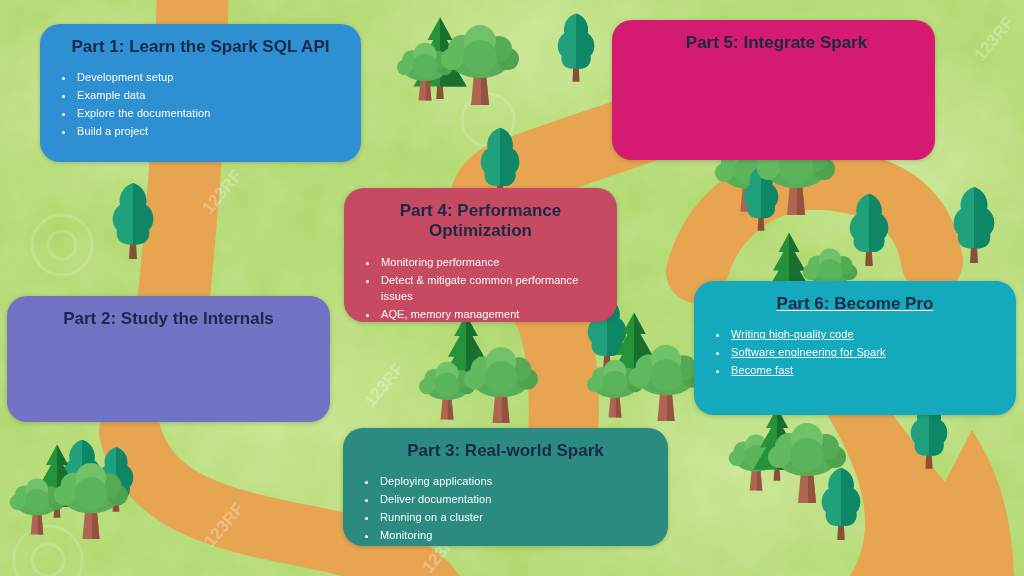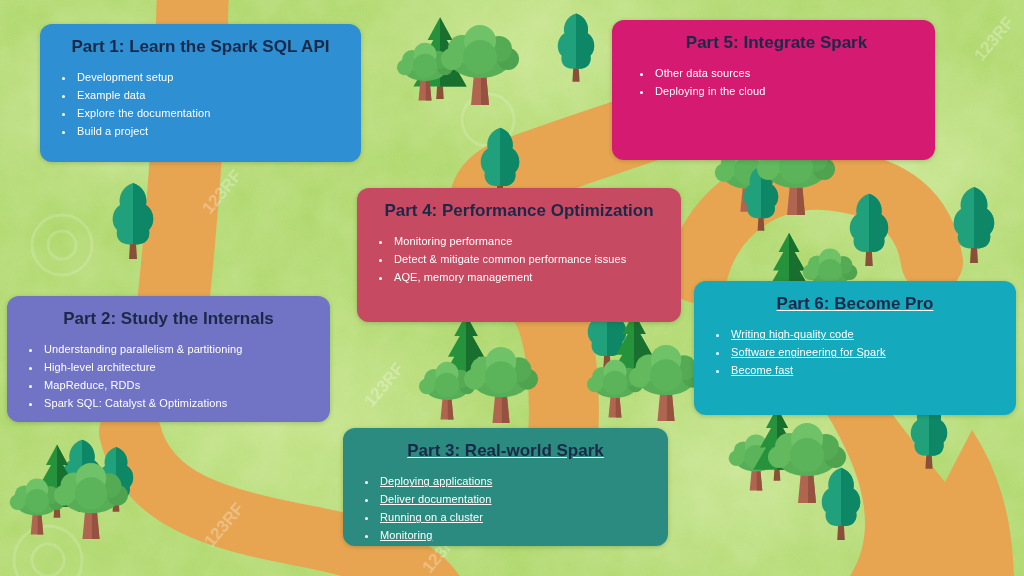--- a/index.html
+++ b/index.html
@@ -11,37 +11,37 @@
       radial-gradient(ellipse 220px 150px at 12% 18%, rgba(238,248,205,.55), transparent 70%),
       radial-gradient(ellipse 280px 190px at 52% 8%,  rgba(226,243,180,.5),  transparent 70%),
       radial-gradient(ellipse 250px 170px at 88% 28%, rgba(230,245,188,.5),  transparent 70%),
       radial-gradient(ellipse 320px 210px at 28% 72%, rgba(222,241,172,.5),  transparent 70%),
       radial-gradient(ellipse 280px 190px at 72% 82%, rgba(233,246,196,.45), transparent 70%),
       radial-gradient(ellipse 240px 170px at 95% 60%, rgba(226,243,180,.4),  transparent 70%),
       radial-gradient(ellipse 230px 160px at 48% 48%, rgba(150,205,85,.5),   transparent 70%);
   }
   .scene{position:absolute;inset:0;}
   .card{
-    position:absolute;box-sizing:border-box;border-radius:12px;
+    position:absolute;box-sizing:border-box;border-radius:20px;
     padding:11px 14px 10px;color:#fff;
     box-shadow:0 1px 4px rgba(40,60,20,.25);
   }
   .card-title{
     text-align:center;font-weight:bold;font-size:17px;line-height:1.2;
     color:#1b2948;margin:2px 0 13px;
   }
   .card-bullets{
     margin:0;padding:0 0 0 21px;list-style:disc;
     font-size:11px;line-height:1.45;letter-spacing:.1px;
   }
   .card-bullets li{margin:0 0 2px;padding-left:2px;}
   #card-p1{left:40px;  top:24px;  width:321px;height:138px;}
   #card-p2{left:7px;   top:296px; width:323px;height:126px;}
-  #card-p3{left:343px; top:428px; width:325px;height:118px;text-decoration:underline;}
-  #card-p4{left:344px; top:188px; width:324px;height:134px;margin-left:13px;}
+  #card-p3{left:343px; top:428px; width:325px;height:118px;}
+  #card-p4{left:344px; top:188px; width:273px;height:134px;}
   #card-p5{left:612px; top:20px;  width:323px;height:140px;padding-left:20px;}
   #card-p6{left:694px; top:281px; width:322px;height:134px;text-decoration:underline;}
 </style>
 </head>
 <body>
 
 <div class="stage">
 
   <svg class="scene" viewBox="0 0 1024 576" width="1024" height="576" aria-hidden="true">
     <defs>
@@ -157,26 +157,20 @@
     <ul class="card-bullets">
         <li>Development setup</li>
         <li>Example data</li>
         <li>Explore the documentation</li>
         <li>Build a project</li>
       </ul>
   </div>
 
   <div class="card" id="card-p2" style="background-color: rgb(113, 115, 196);">
     <div class="card-title">Part 2: Study the Internals</div>
-    <ul class="card-bullets">
-        <li>Understanding parallelism &amp; partitioning</li>
-        <li>High-level architecture</li>
-        <li>MapReduce, RDDs</li>
-        <li>Spark SQL: Catalyst &amp; Optimizations</li>
-      </ul>
   </div>
 
   <div class="card" id="card-p3" style="background-color: rgb(43, 139, 128);">
     <div class="card-title">Part 3: Real-world Spark</div>
     <ul class="card-bullets">
         <li>Deploying applications</li>
         <li>Deliver documentation</li>
         <li>Running on a cluster</li>
         <li>Monitoring</li>
       </ul>
@@ -186,24 +180,20 @@
     <div class="card-title">Part 4: Performance Optimization</div>
     <ul class="card-bullets">
         <li>Monitoring performance</li>
         <li>Detect &amp; mitigate common performance issues</li>
         <li>AQE, memory management</li>
       </ul>
   </div>
 
   <div class="card" id="card-p5" style="background-color: rgb(212, 26, 113);">
     <div class="card-title">Part 5: Integrate Spark</div>
-    <ul class="card-bullets">
-        <li>Other data sources</li>
-        <li>Deploying in the cloud</li>
-      </ul>
   </div>
 
   <div class="card" id="card-p6" style="background-color: rgb(21, 169, 189);">
     <div class="card-title">Part 6: Become Pro</div>
     <ul class="card-bullets">
         <li>Writing high-quality code</li>
         <li>Software engineering for Spark</li>
         <li>Become fast</li>
       </ul>
   </div>

